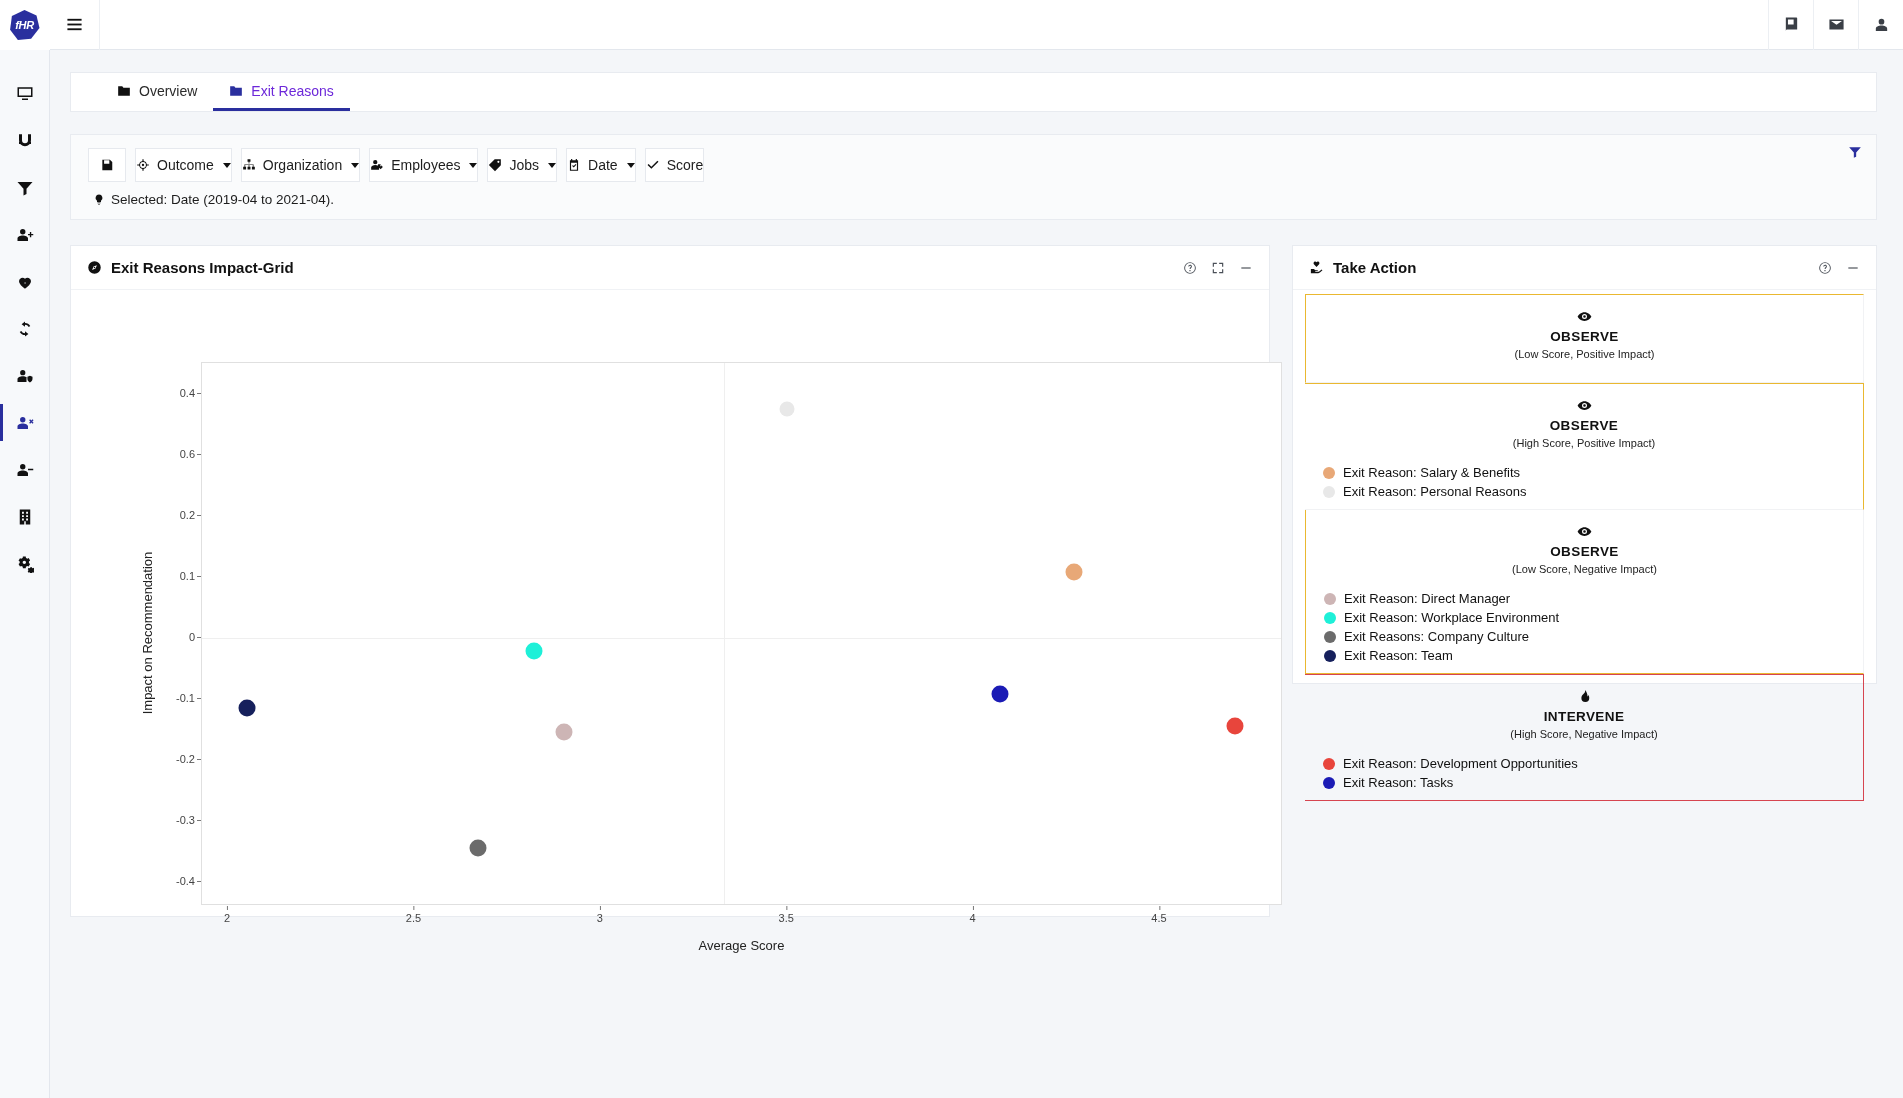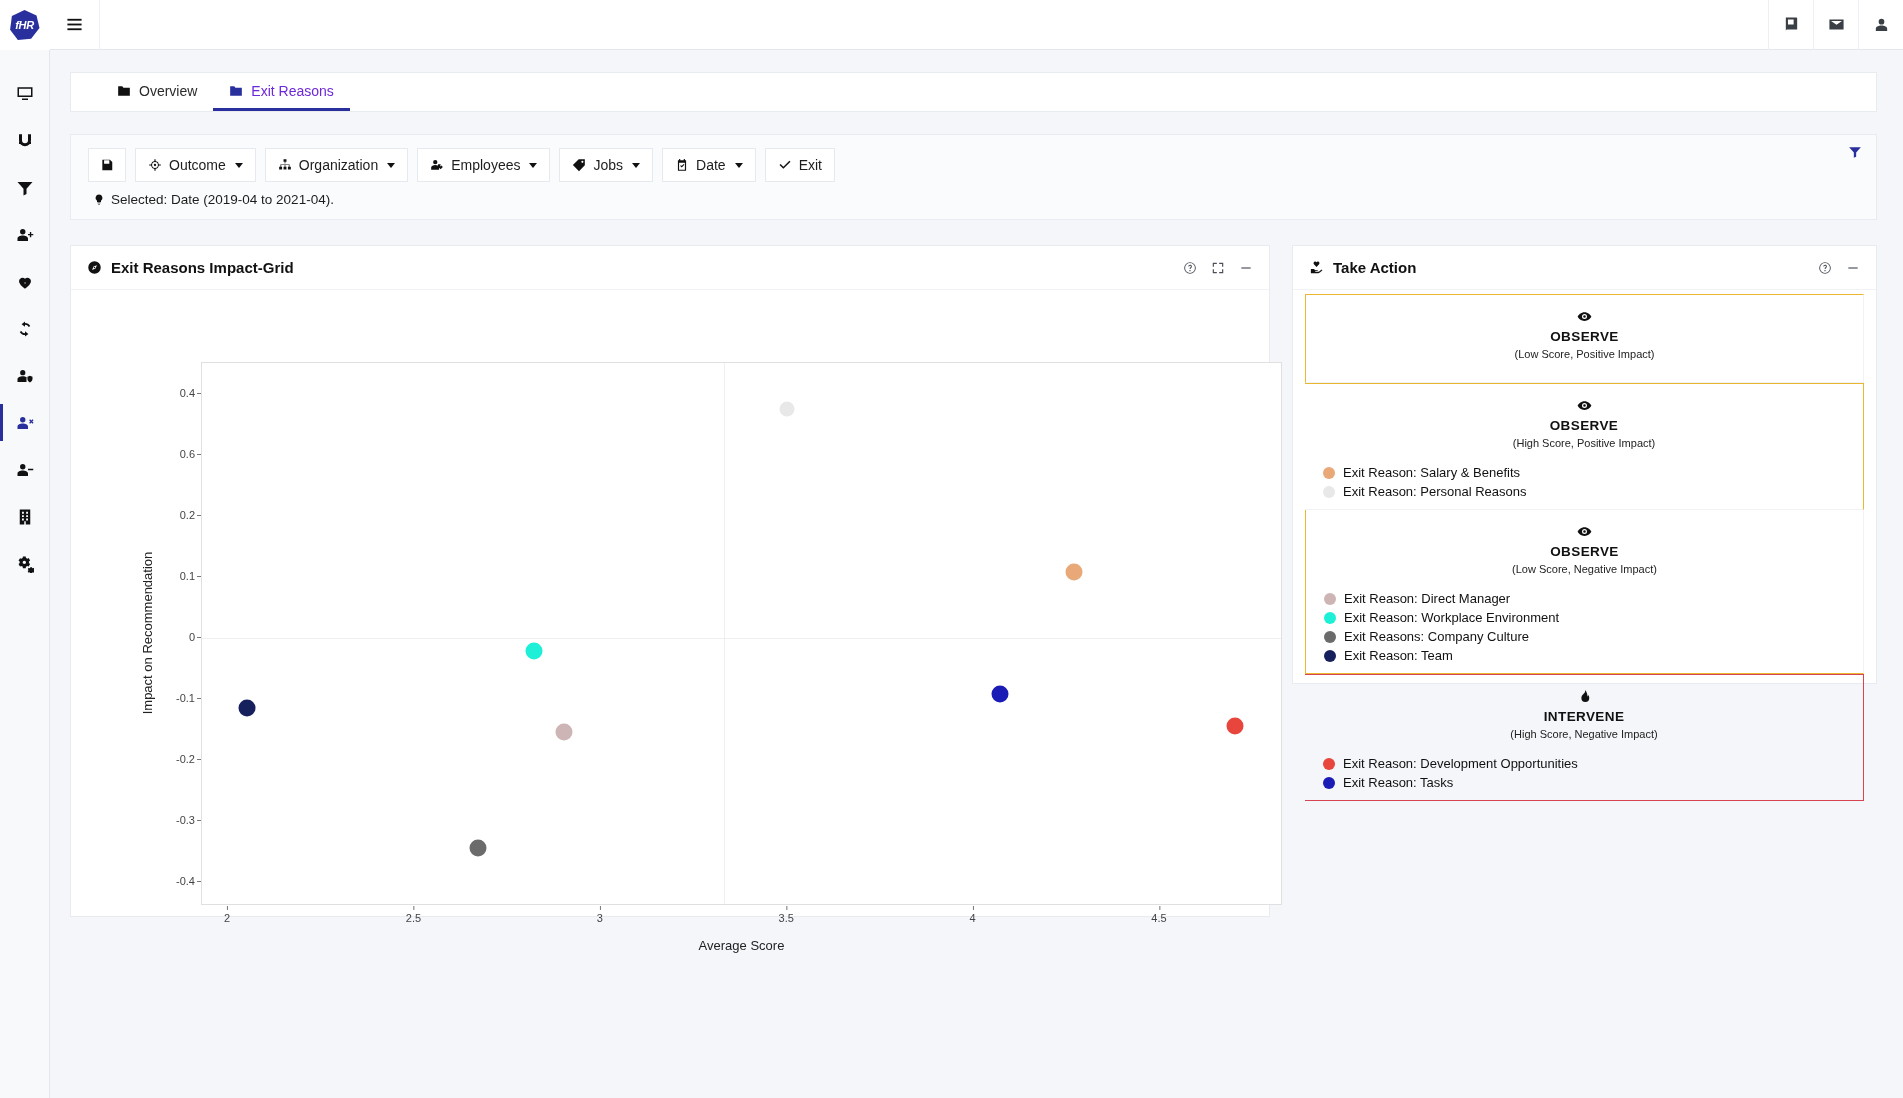--- a/index.html
+++ b/index.html
@@ -78,21 +78,21 @@
     position: absolute; left: 70px; top: 134px; right: 26px; height: 86px;
     background: #fafbfc; border: 1px solid #e8ebf0;
   }
   #filterrow {
     display: flex; align-items: center; gap: 9px;
     padding: 13px 0 0 17px; position: relative;
   }
   .fbtn {
     height: 34px; border: 1px solid #e6e9ee; background: #fff;
     display: flex; align-items: center; gap: 7px;
-    padding: 0 12px; font-size: 14px; color: #1d1d1d; cursor: pointer;
+    padding: 0 0; font-size: 14px; color: #1d1d1d; cursor: pointer;
     white-space: nowrap;
   }
   .fbtn svg { width: 14px; height: 14px; fill: #111; flex: none; }
   .caret {
     width: 0; height: 0; border-left: 4px solid transparent;
     border-right: 4px solid transparent; border-top: 5px solid #111; margin-left: 2px;
   }
   #filter-right-icon {
     position: absolute; right: 14px; top: 0; height: 34px;
     display: flex; align-items: center; cursor: pointer;
@@ -345,21 +345,21 @@
           <svg viewBox="0 0 24 24" class="">
             <path d="M7 1.5h2V4h6V1.5h2V4h2v18H5V4h2V1.5zM7 8v12h10V8H7zm7.8 2.2 1.3 1.3-4.6 4.6-2.6-2.6 1.3-1.3 1.3 1.3 3.3-3.3z"></path>
           </svg>
           <span>Date</span>
           <span class="caret"></span>
         </div>
         <div class="fbtn">
           <svg viewBox="0 0 24 24" class="">
             <path d="M9.2 18.6 2.6 12l1.9-1.9 4.7 4.7L19.5 4.5l1.9 1.9-12.2 12.2z"></path>
           </svg>
-          <span>Exit</span>
+          <span>Score</span>
         </div>
       </div>
     <div id="filter-right-icon">
       <svg viewBox="0 0 24 24">
           <path d="M2 4h20l-8 9v7l-4 2v-9L2 4z"></path>
         </svg>
     </div>
   </div>
   <div id="selectedline">
     <svg viewBox="0 0 24 24">

